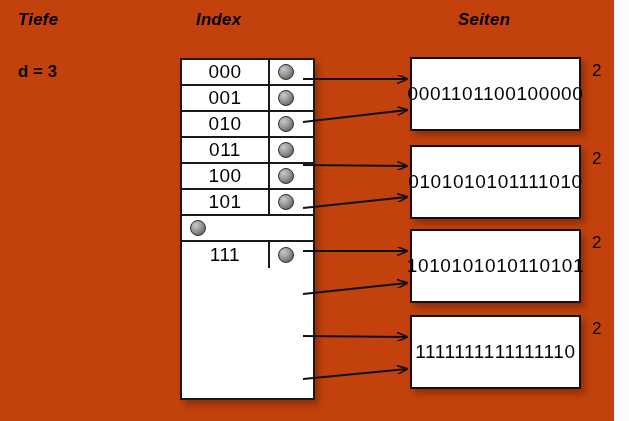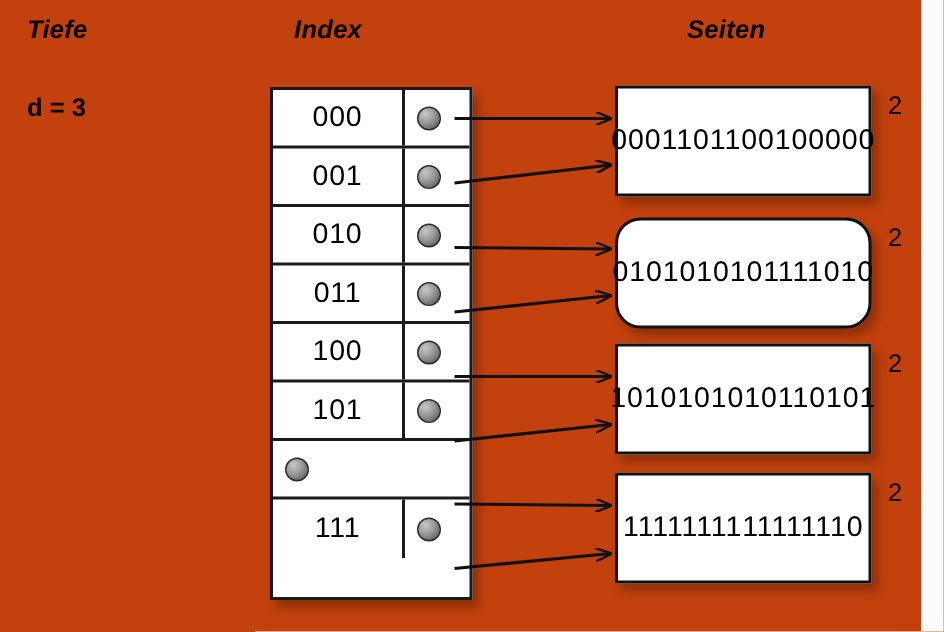--- a/index.html
+++ b/index.html
@@ -55,21 +55,21 @@
     top: 58px;
     width: 135px;
     height: 342px;
     border: 2px solid #1a1a1a;
     box-sizing: border-box;
     background: #ffffff;
     box-shadow: 4px 5px 6px rgba(0,0,0,0.26);
   }
   .index-row {
     position: relative;
-    height: 39px;
+    height: 26px;
     box-sizing: border-box;
     border-bottom: 2px solid #1a1a1a;
     display: flex;
     align-items: stretch;
   }
   .index-row:last-child { border-bottom: none; text-align: center; }
   .index-key {
     width: 88px;
     box-sizing: border-box;
     border-right: 2px solid #1a1a1a;
@@ -198,21 +198,21 @@
         </div>
     </div>
   </div>
 
   <div class="page-box" style="top:57px;">
     <div class="page-line">00011011</div>
     <div class="page-line">00100000</div>
   </div>
   <div class="page-count" style="top:61px;">2</div>
 
-  <div class="page-box" style="top:145px;border-radius:17px;">
+  <div class="page-box" style="top:145px;">
     <div class="page-line">01010101</div>
     <div class="page-line">01111010</div>
   </div>
   <div class="page-count" style="top:149px;">2</div>
 
   <div class="page-box" style="top:229px;">
     <div class="page-line">10101010</div>
     <div class="page-line">10110101</div>
   </div>
   <div class="page-count" style="top:233px;">2</div>

